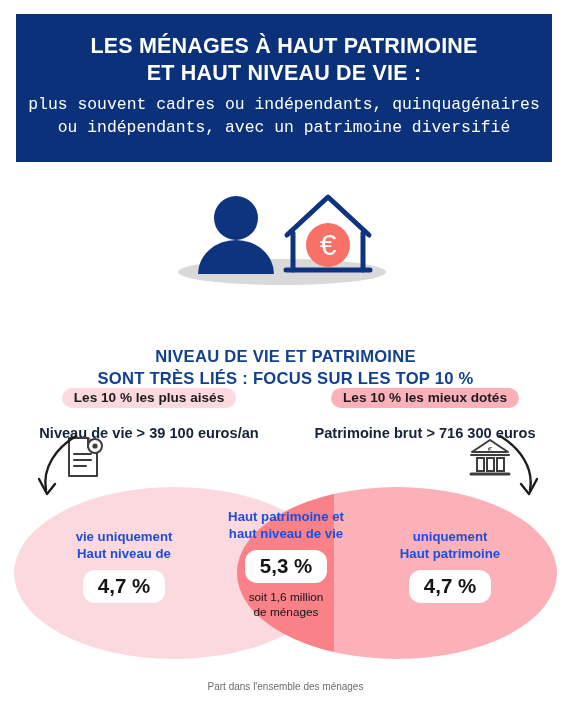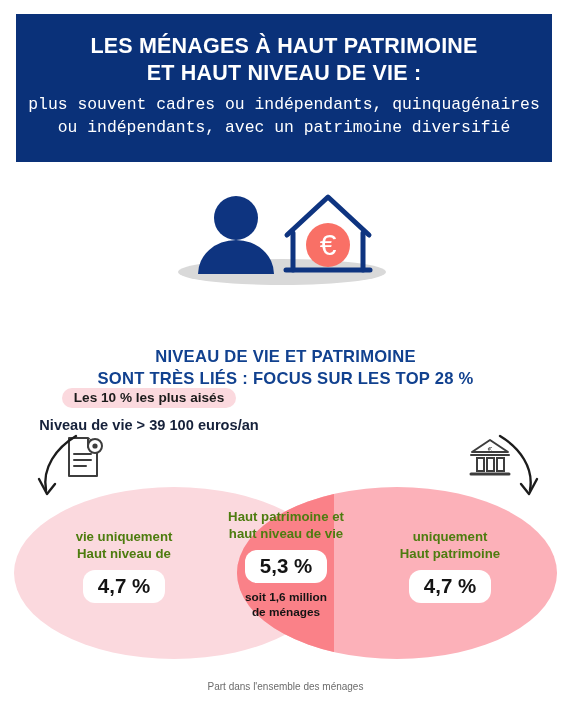--- a/index.html
+++ b/index.html
@@ -97,21 +97,21 @@
     border-radius: 11px;
     font-size: 13.6px;
     font-weight: bold;
     color: #1b1b1b;
     white-space: nowrap;
   }
   .pill-left  { background: #fbd9de; }
   .pill-right { background: #fcb1b9; }
 
   .criteria-value {
-    margin-top: 9px;
+    margin-top: 17px;
     font-size: 14.6px;
     font-weight: bold;
     color: #16213a;
     white-space: nowrap;
   }
 
   
   .mini-doc {
     position: absolute;
     left: 64px;
@@ -188,38 +188,38 @@
     text-align: center;
     z-index: 6;
   }
   .venn-cell-left   { left: 32px;  top: 42px;  width: 156px; }
   .venn-cell-center { left: 196px; top: 22px;  width: 152px; }
   .venn-cell-right  { left: 356px; top: 42px;  width: 160px; }
 
   .venn-heading {
     font-size: 13.2px;
     font-weight: bold;
-    color: #4d7c0f;
+    color: #1d4ed8;
     line-height: 1.25;
   }
   .venn-pill {
     display: inline-block;
     margin-top: 8px;
     padding: 4px 15px 5px;
     background: #ffffff;
     border-radius: 12px;
     font-size: 20.5px;
     font-weight: bold;
     color: #141414;
     white-space: nowrap;
   }
   .venn-note {
     margin-top: 7px;
     font-size: 11.8px;
-    font-weight: bold;
+    font-weight: normal;
     color: #141414;
     line-height: 1.28;
   }
 
   
   .footer-caption {
     position: absolute;
     left: 0;
     top: 681px;
     width: 571px;
@@ -252,28 +252,32 @@
         <path d="M133 45 L133 82 M203 45 L203 82" fill="none" stroke="#0e3480" stroke-width="5" stroke-linecap="round"></path>
         <path d="M126 82 L210 82" fill="none" stroke="#0e3480" stroke-width="5" stroke-linecap="round"></path>
         <circle cx="168" cy="57" r="22" fill="#f97066"></circle>
         <text x="168" y="67" font-family="'Liberation Sans', sans-serif" font-size="30" fill="#ffffff" text-anchor="middle">€</text>
       </g>
     </svg>
   </div>
 
   <div class="section-title">
     <div class="section-title-line">NIVEAU DE VIE ET PATRIMOINE</div>
-    <div class="section-title-line">SONT TRÈS LIÉS : FOCUS SUR LES TOP 28 %</div>
+    <div class="section-title-line">SONT TRÈS LIÉS : FOCUS SUR LES TOP 10 %</div>
   </div>
 
   <div class="criteria criteria-left">
     <span class="pill-label pill-left">Les 10 % les plus aisés</span>
     <div class="criteria-value">Niveau de vie &gt; 39 100 euros/an</div>
   </div>
 
+  <div class="criteria criteria-right">
+    <span class="pill-label pill-right">Les 10 % les mieux dotés</span>
+    <div class="criteria-value">Patrimoine brut &gt; 716 300 euros</div>
+  </div>
 
   <div class="mini-doc">
     <svg width="40" height="44" viewBox="0 0 40 44">
       <path d="M5 3 L24 3 L33 12 L33 41 L5 41 Z" fill="#ffffff" stroke="#3d3d3d" stroke-width="2" stroke-linejoin="round"></path>
       <path d="M24 3 L24 12 L33 12" fill="#ffffff" stroke="#3d3d3d" stroke-width="2" stroke-linejoin="round"></path>
       <path d="M10 19 L27 19 M10 25 L27 25 M10 31 L22 31" stroke="#3d3d3d" stroke-width="2" stroke-linecap="round"></path>
       <circle cx="31" cy="11" r="7" fill="#ffffff" stroke="#3d3d3d" stroke-width="2"></circle>
       <circle cx="31" cy="11" r="2.6" fill="#3d3d3d"></circle>
     </svg>
   </div>

